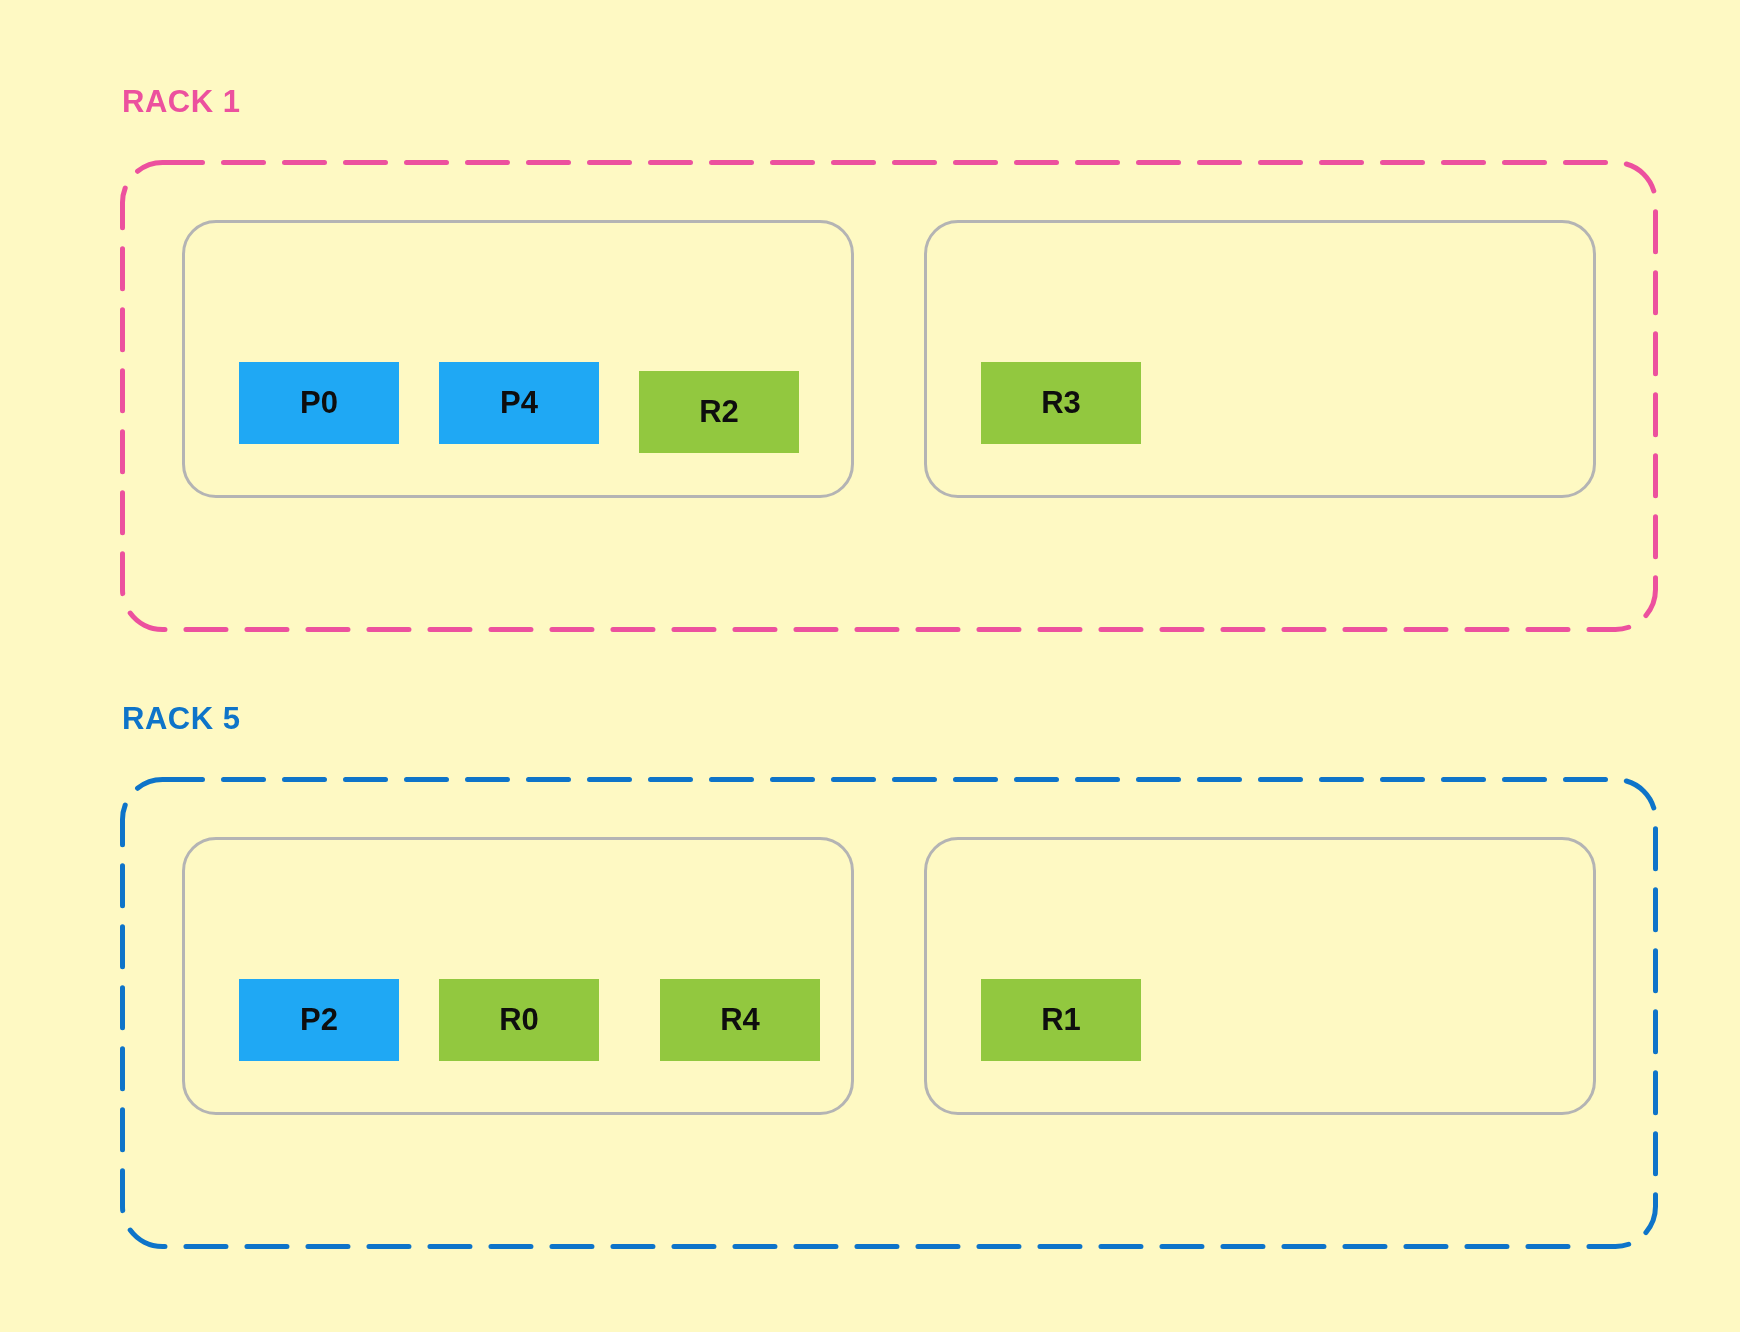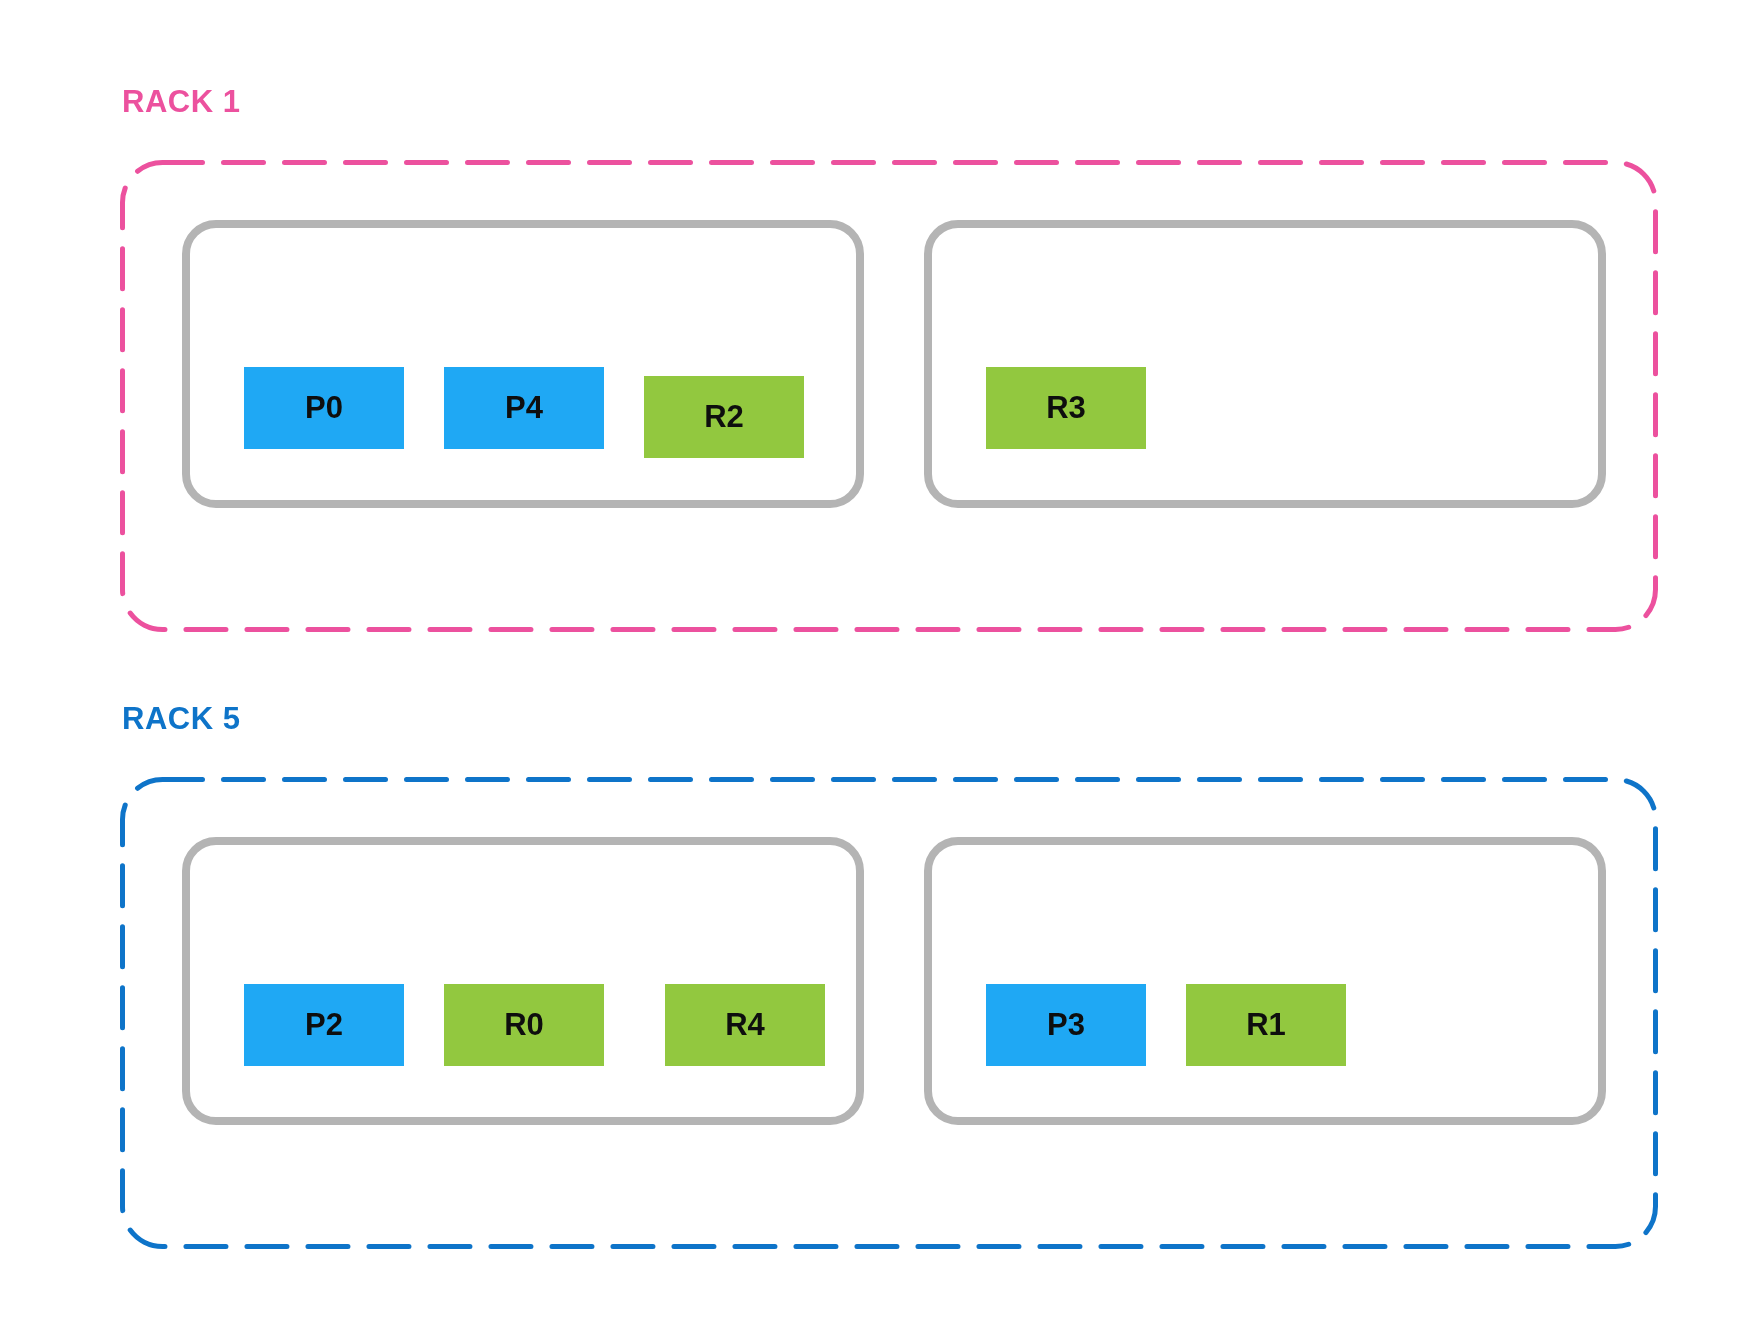--- a/index.html
+++ b/index.html
@@ -43,21 +43,21 @@
     fill: none;
     stroke-width: 5px;
     stroke-dasharray: 40 21;
     stroke-linecap: round;
   }
   .host {
     position: absolute;
     top: 60px;
     width: 666px;
     height: 272px;
-    border: 8px solid #ec4899;
+    border: 3px solid #ec4899;
     border-radius: 34px;
   }
   .host.host-1 { left: 62px; }
   .host.host-2 { left: 804px; }
   .blocks {
     position: absolute;
     left: 54px;
     top: 139px;
     display: flex;
     gap: 40px;
@@ -69,21 +69,21 @@
     align-items: center;
     justify-content: center;
     font-size: 31px;
     font-weight: 700;
     color: #0E0E0E;
   }
 </style>
 </head>
 <body>
 
-<div class="canvas" style="background: #ffffff;">
+<div class="canvas" style="background: #fef9c3;">
     <div class="rack rack-1">
       <div class="rack-label" style="color: rgb(236, 81, 158);">RACK 1</div>
       <svg class="rack-border" width="1538" height="472">
         <rect x="2.5" y="2.5" width="1533" height="467" rx="40" style="stroke: rgb(236, 81, 158);"></rect>
       </svg>
       <div class="host host-1" style="border-color: rgb(180, 180, 180);">
         <div class="blocks">
           <div class="block" style="background: rgb(31, 168, 244);">P0</div>
           <div class="block" style="background: rgb(31, 168, 244);">P4</div>
           <div class="block" style="background: rgb(146, 200, 63); margin-top: 9px;">R2</div>
@@ -102,18 +102,17 @@
       </svg>
       <div class="host host-1" style="border-color: rgb(180, 180, 180);">
         <div class="blocks">
           <div class="block" style="background: rgb(31, 168, 244);">P2</div>
           <div class="block" style="background: rgb(146, 200, 63);">R0</div>
           <div class="block" style="background: rgb(146, 200, 63); margin-left: 21px;">R4</div>
         </div>
       </div>
       <div class="host host-2" style="border-color: rgb(180, 180, 180);">
         <div class="blocks">
-          <div class="block" style="background: rgb(31, 168, 244);">P3</div>
           <div class="block" style="background: rgb(146, 200, 63);">R1</div>
         </div>
       </div>
     </div>
   </div>
 
 </body></html>

